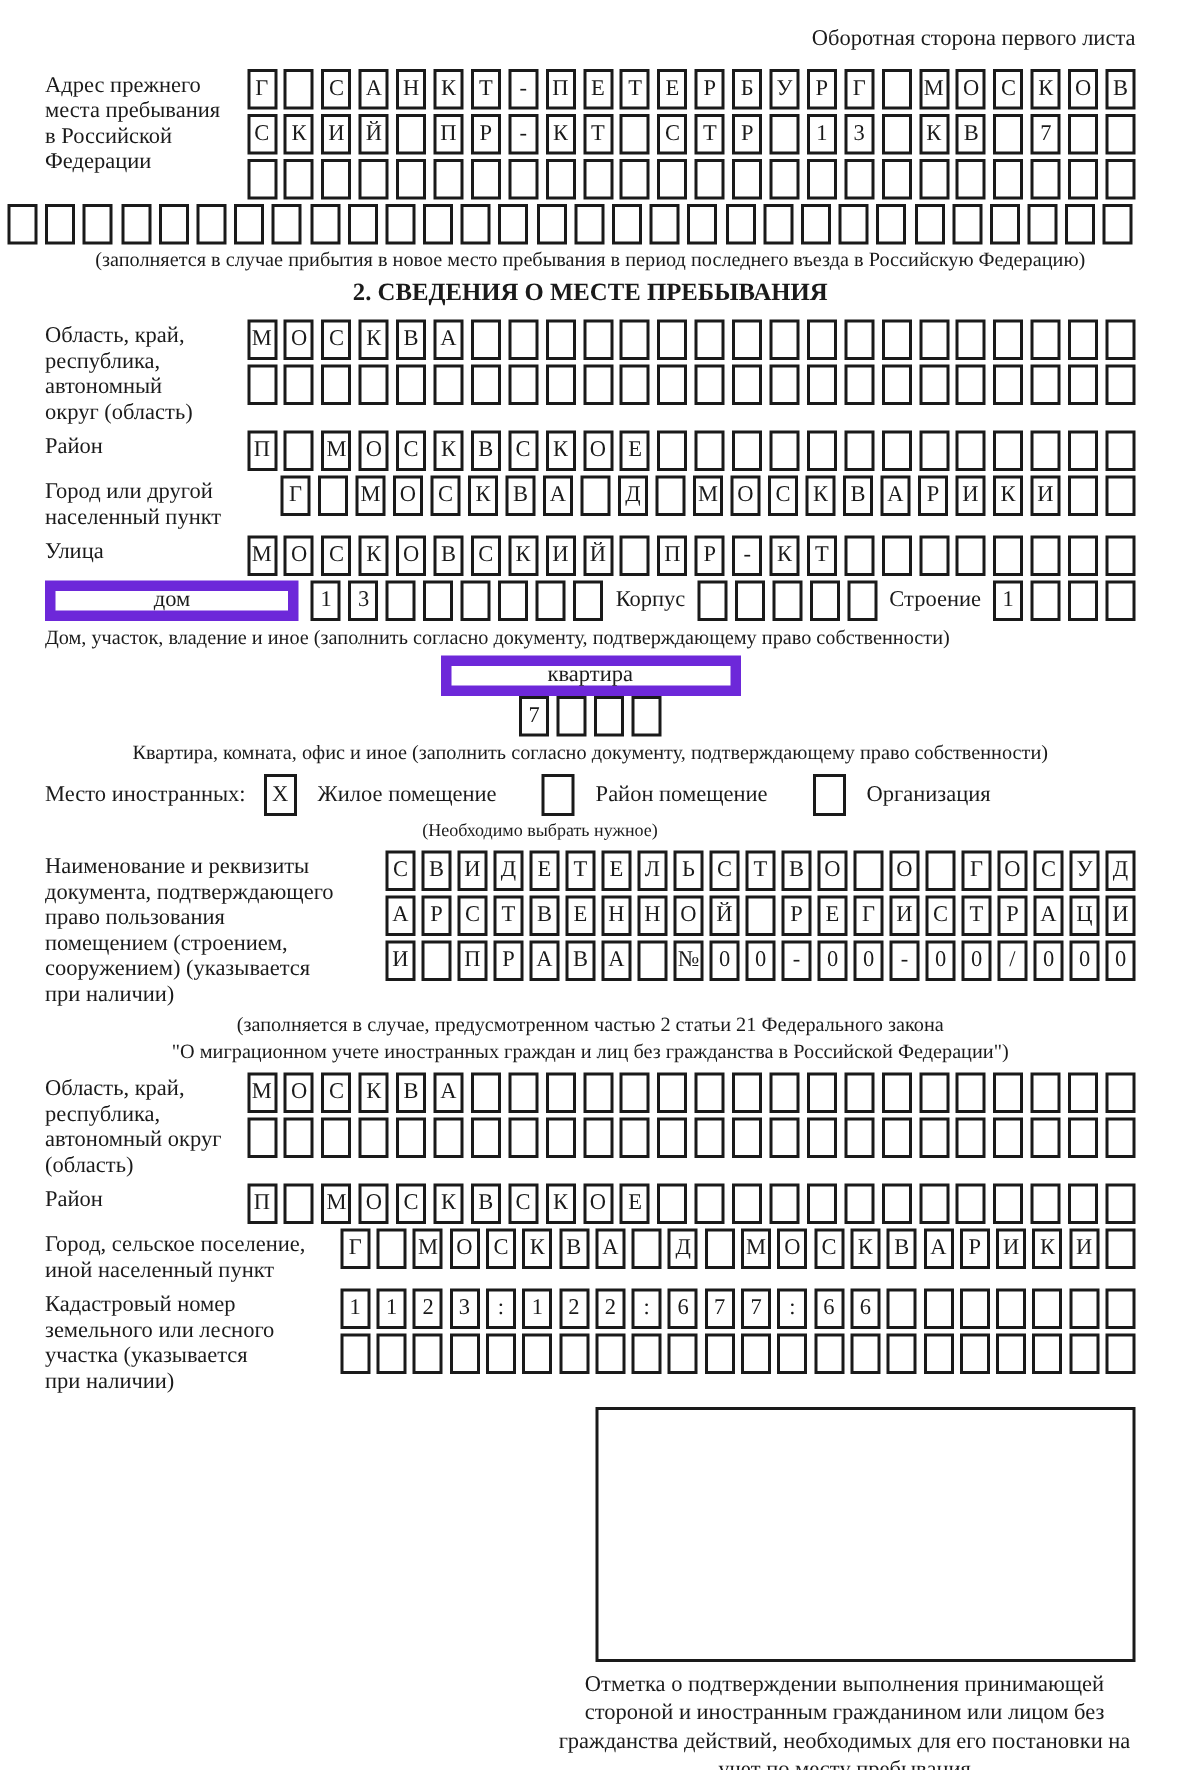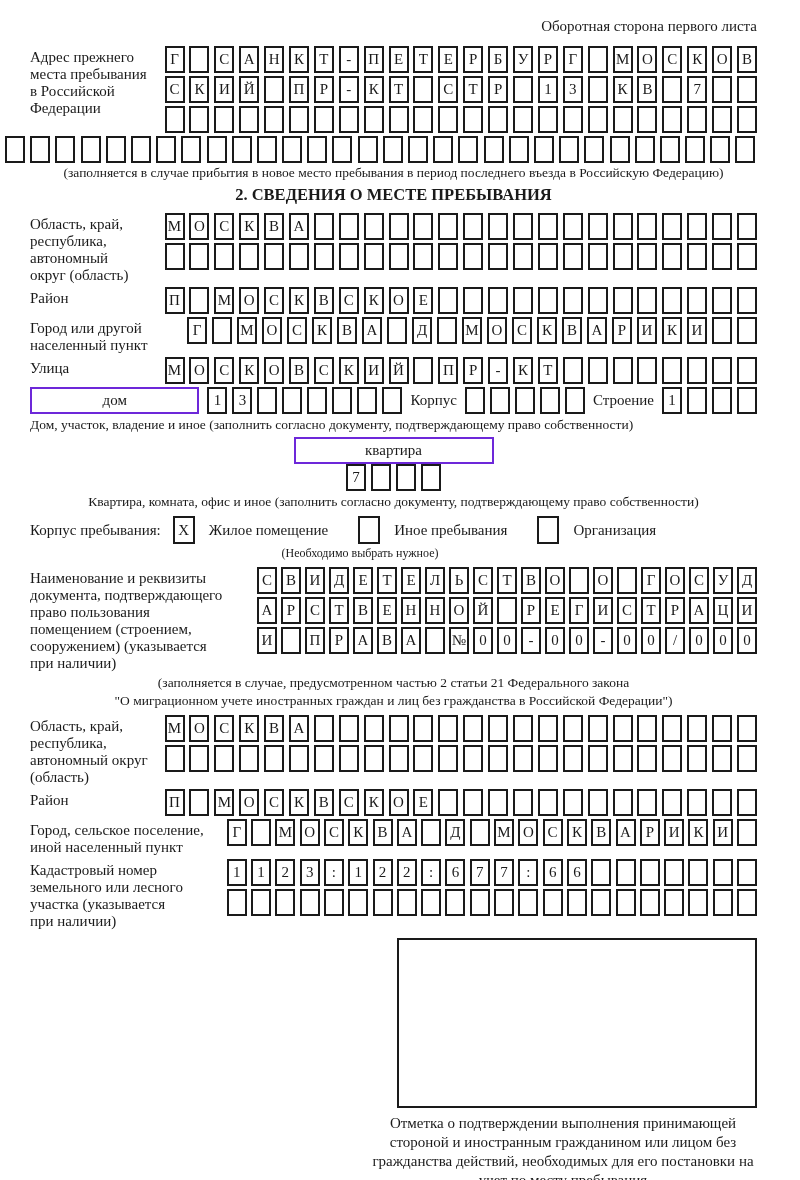--- a/index.html
+++ b/index.html
@@ -22,21 +22,21 @@
   .g30 { column-gap:5.2px; }
   .g23 { column-gap:5px;   }
   .g22 { column-gap:4.3px; }
   .g21 { column-gap:4px;   }
   .gh  { column-gap:5px;   }
   .breakout { margin-left:-25px; margin-bottom:2px; }
   .note { font-size:13.5px; text-align:center; margin:2px 0 4px; }
   .sec-title { font-size:16.5px; font-weight:bold; text-align:center; margin:4px 0 8px; }
   .house-line { display:flex; align-items:center; column-gap:8px; margin-bottom:3px; }
   .wbox {
-    width:175px; height:27px; border:2px solid #6d28d9;
+    width:175px; height:27px; border:7px solid #6d28d9;
     display:flex; align-items:center; justify-content:center; font-size:15px;
   }
   .wbox.apartment { width:200px; }
   .inline-lbl { font-size:15px; white-space:nowrap; }
   .apartment-line { display:flex; align-items:center; column-gap:8px; margin:3px 0 3px;flex-direction:column; }
   .stay { display:flex; align-items:center; font-size:15px; margin:6px 0 2px; }
   .opt { display:flex; align-items:center; }
   .cbox {
     width:22px; height:28px; border:2px solid #1a1a1a; flex:none;
     display:flex; align-items:center; justify-content:center; font-size:15px;
@@ -366,28 +366,28 @@
     <div class="cellrow gh">
         <span class="cell">7</span>
         <span class="cell"></span>
         <span class="cell"></span>
         <span class="cell"></span>
       </div>
   </div>
   <div class="note" style="text-align:center;">Квартира, комната, офис и иное (заполнить согласно документу, подтверждающему право собственности)</div>
 
   <div class="stay">
-    <span>Корпус пребывания:</span>
+    <span>Место иностранных:</span>
     <span class="opt">
       <span class="cbox">X</span>
       <span>Жилое помещение</span>
     </span>
     <span class="opt">
       <span class="cbox"></span>
-      <span>Иное пребывания</span>
+      <span>Район помещение</span>
     </span>
     <span class="opt">
       <span class="cbox"></span>
       <span>Организация</span>
     </span>
   </div>
   <div class="stay-note">(Необходимо выбрать нужное)</div>
 
   <div class="line">
     <div class="lbl">Наименование и реквизиты

